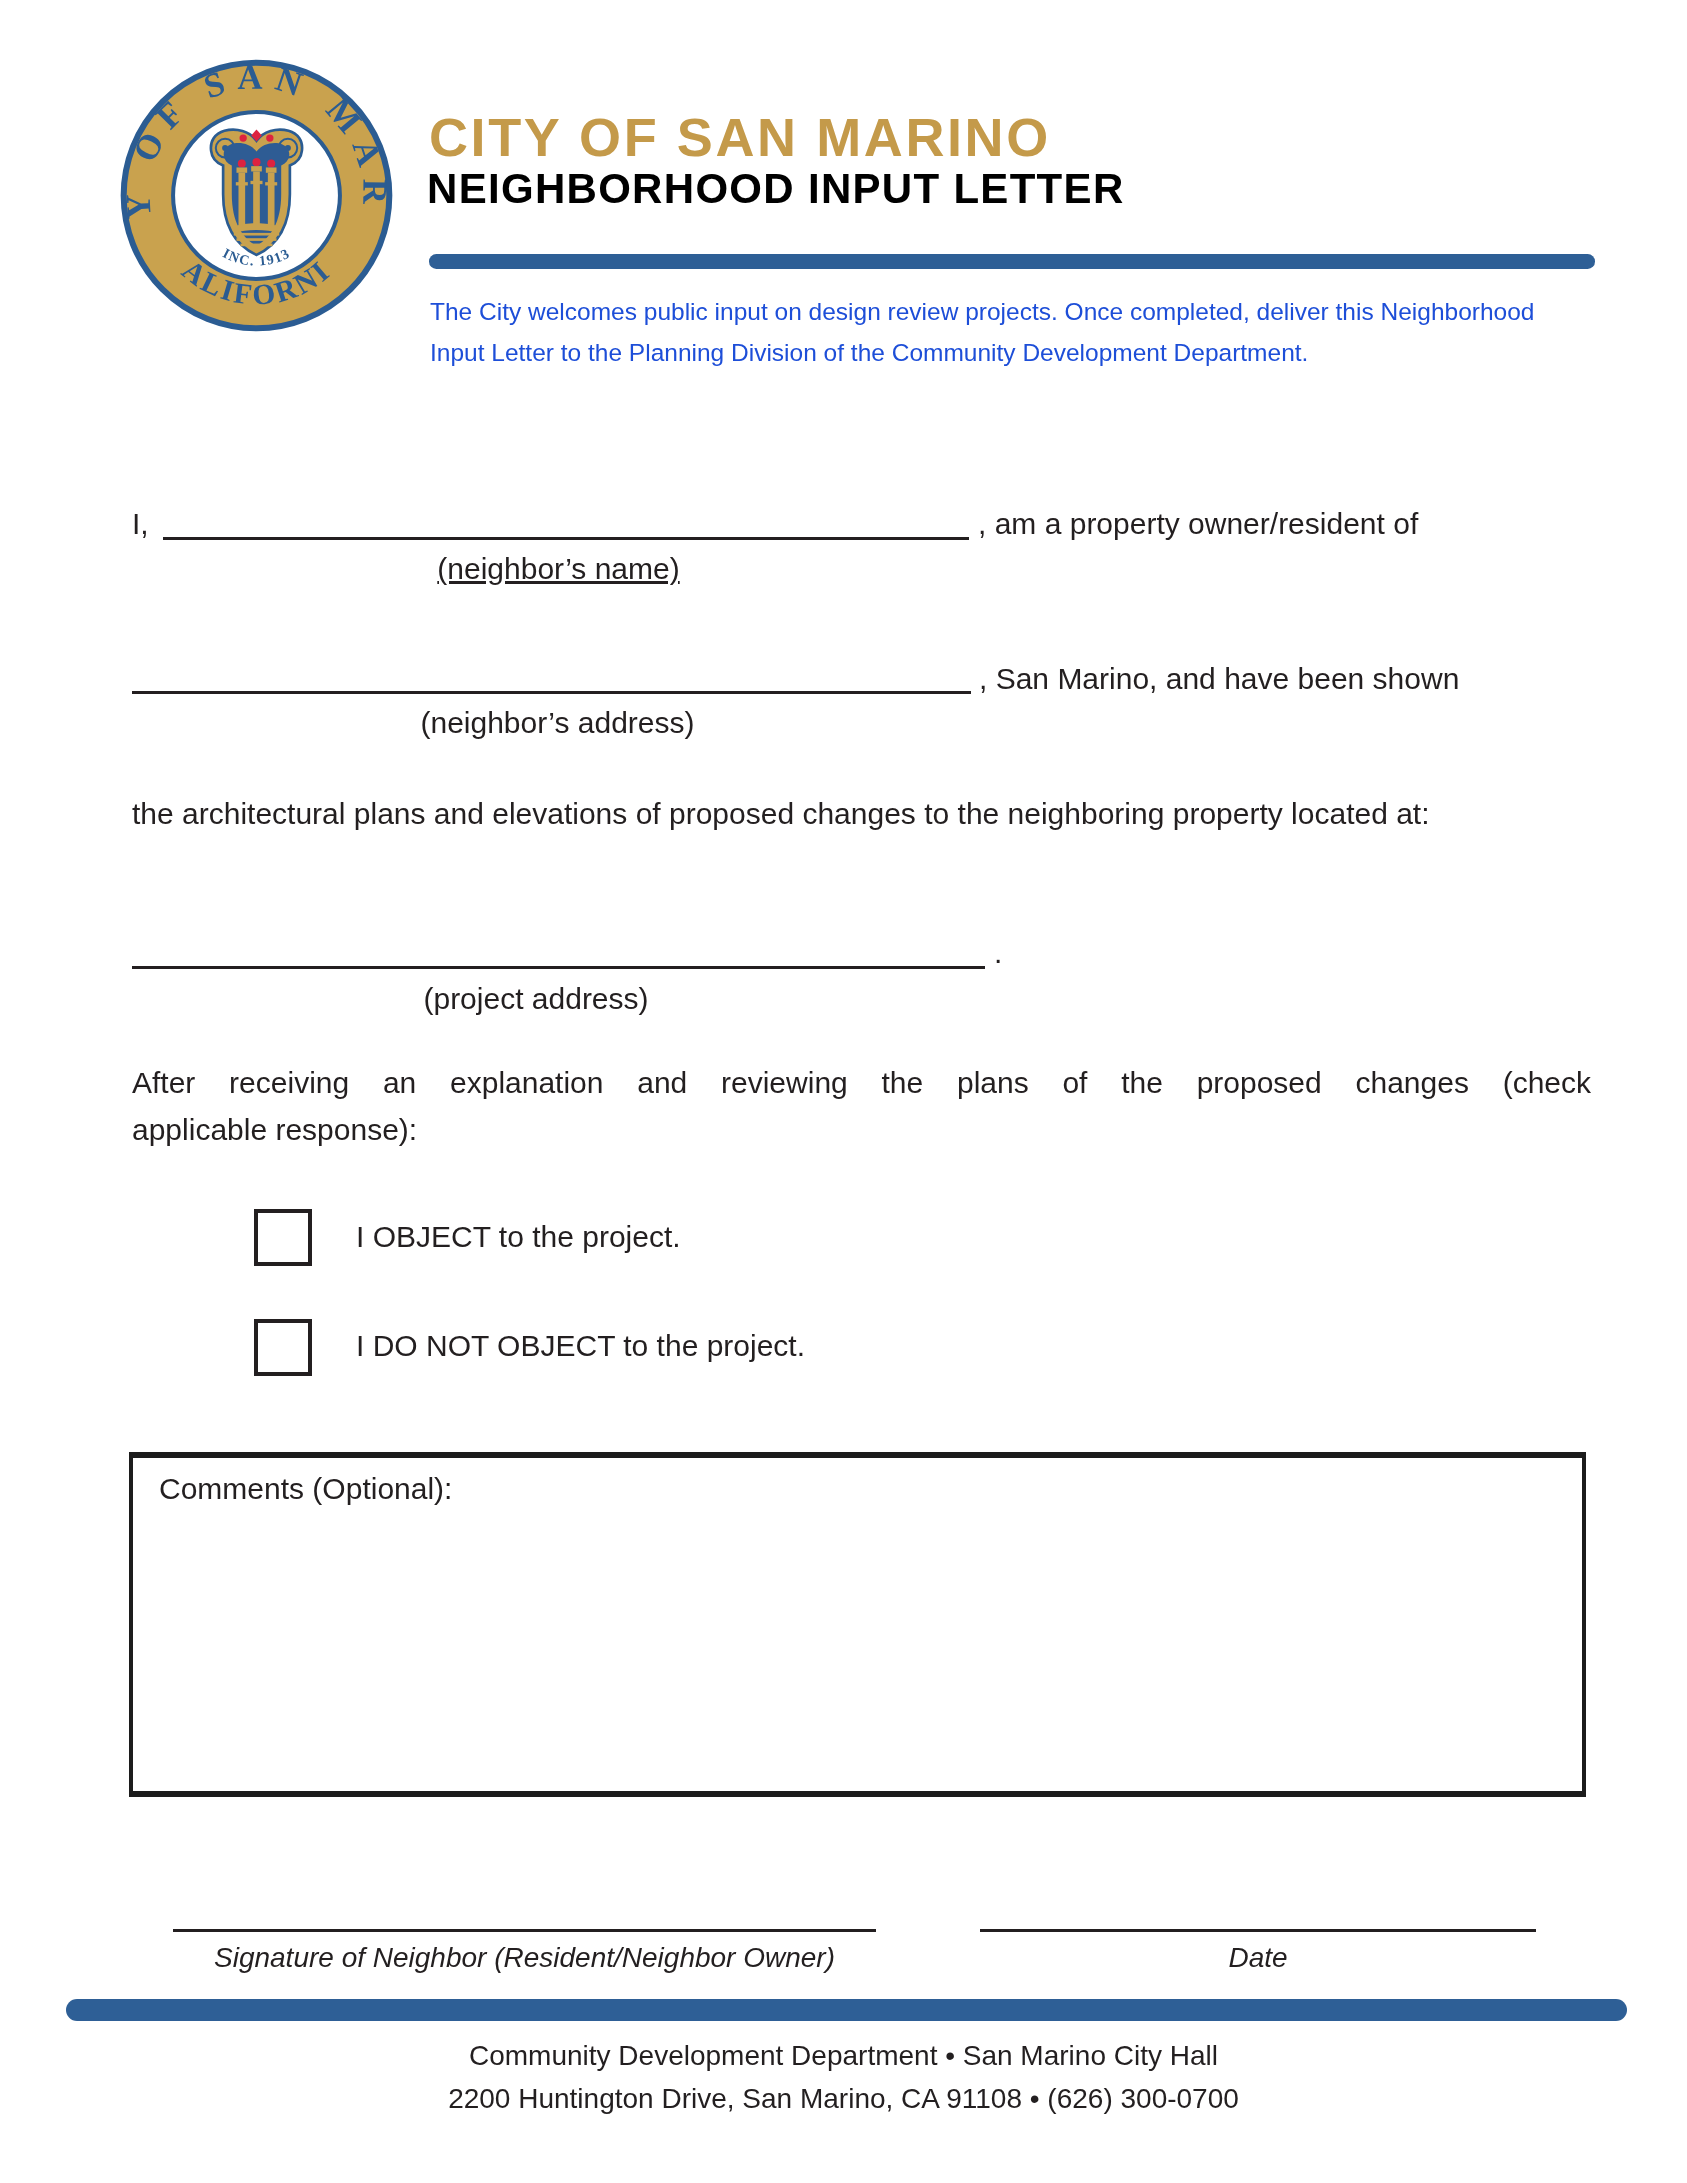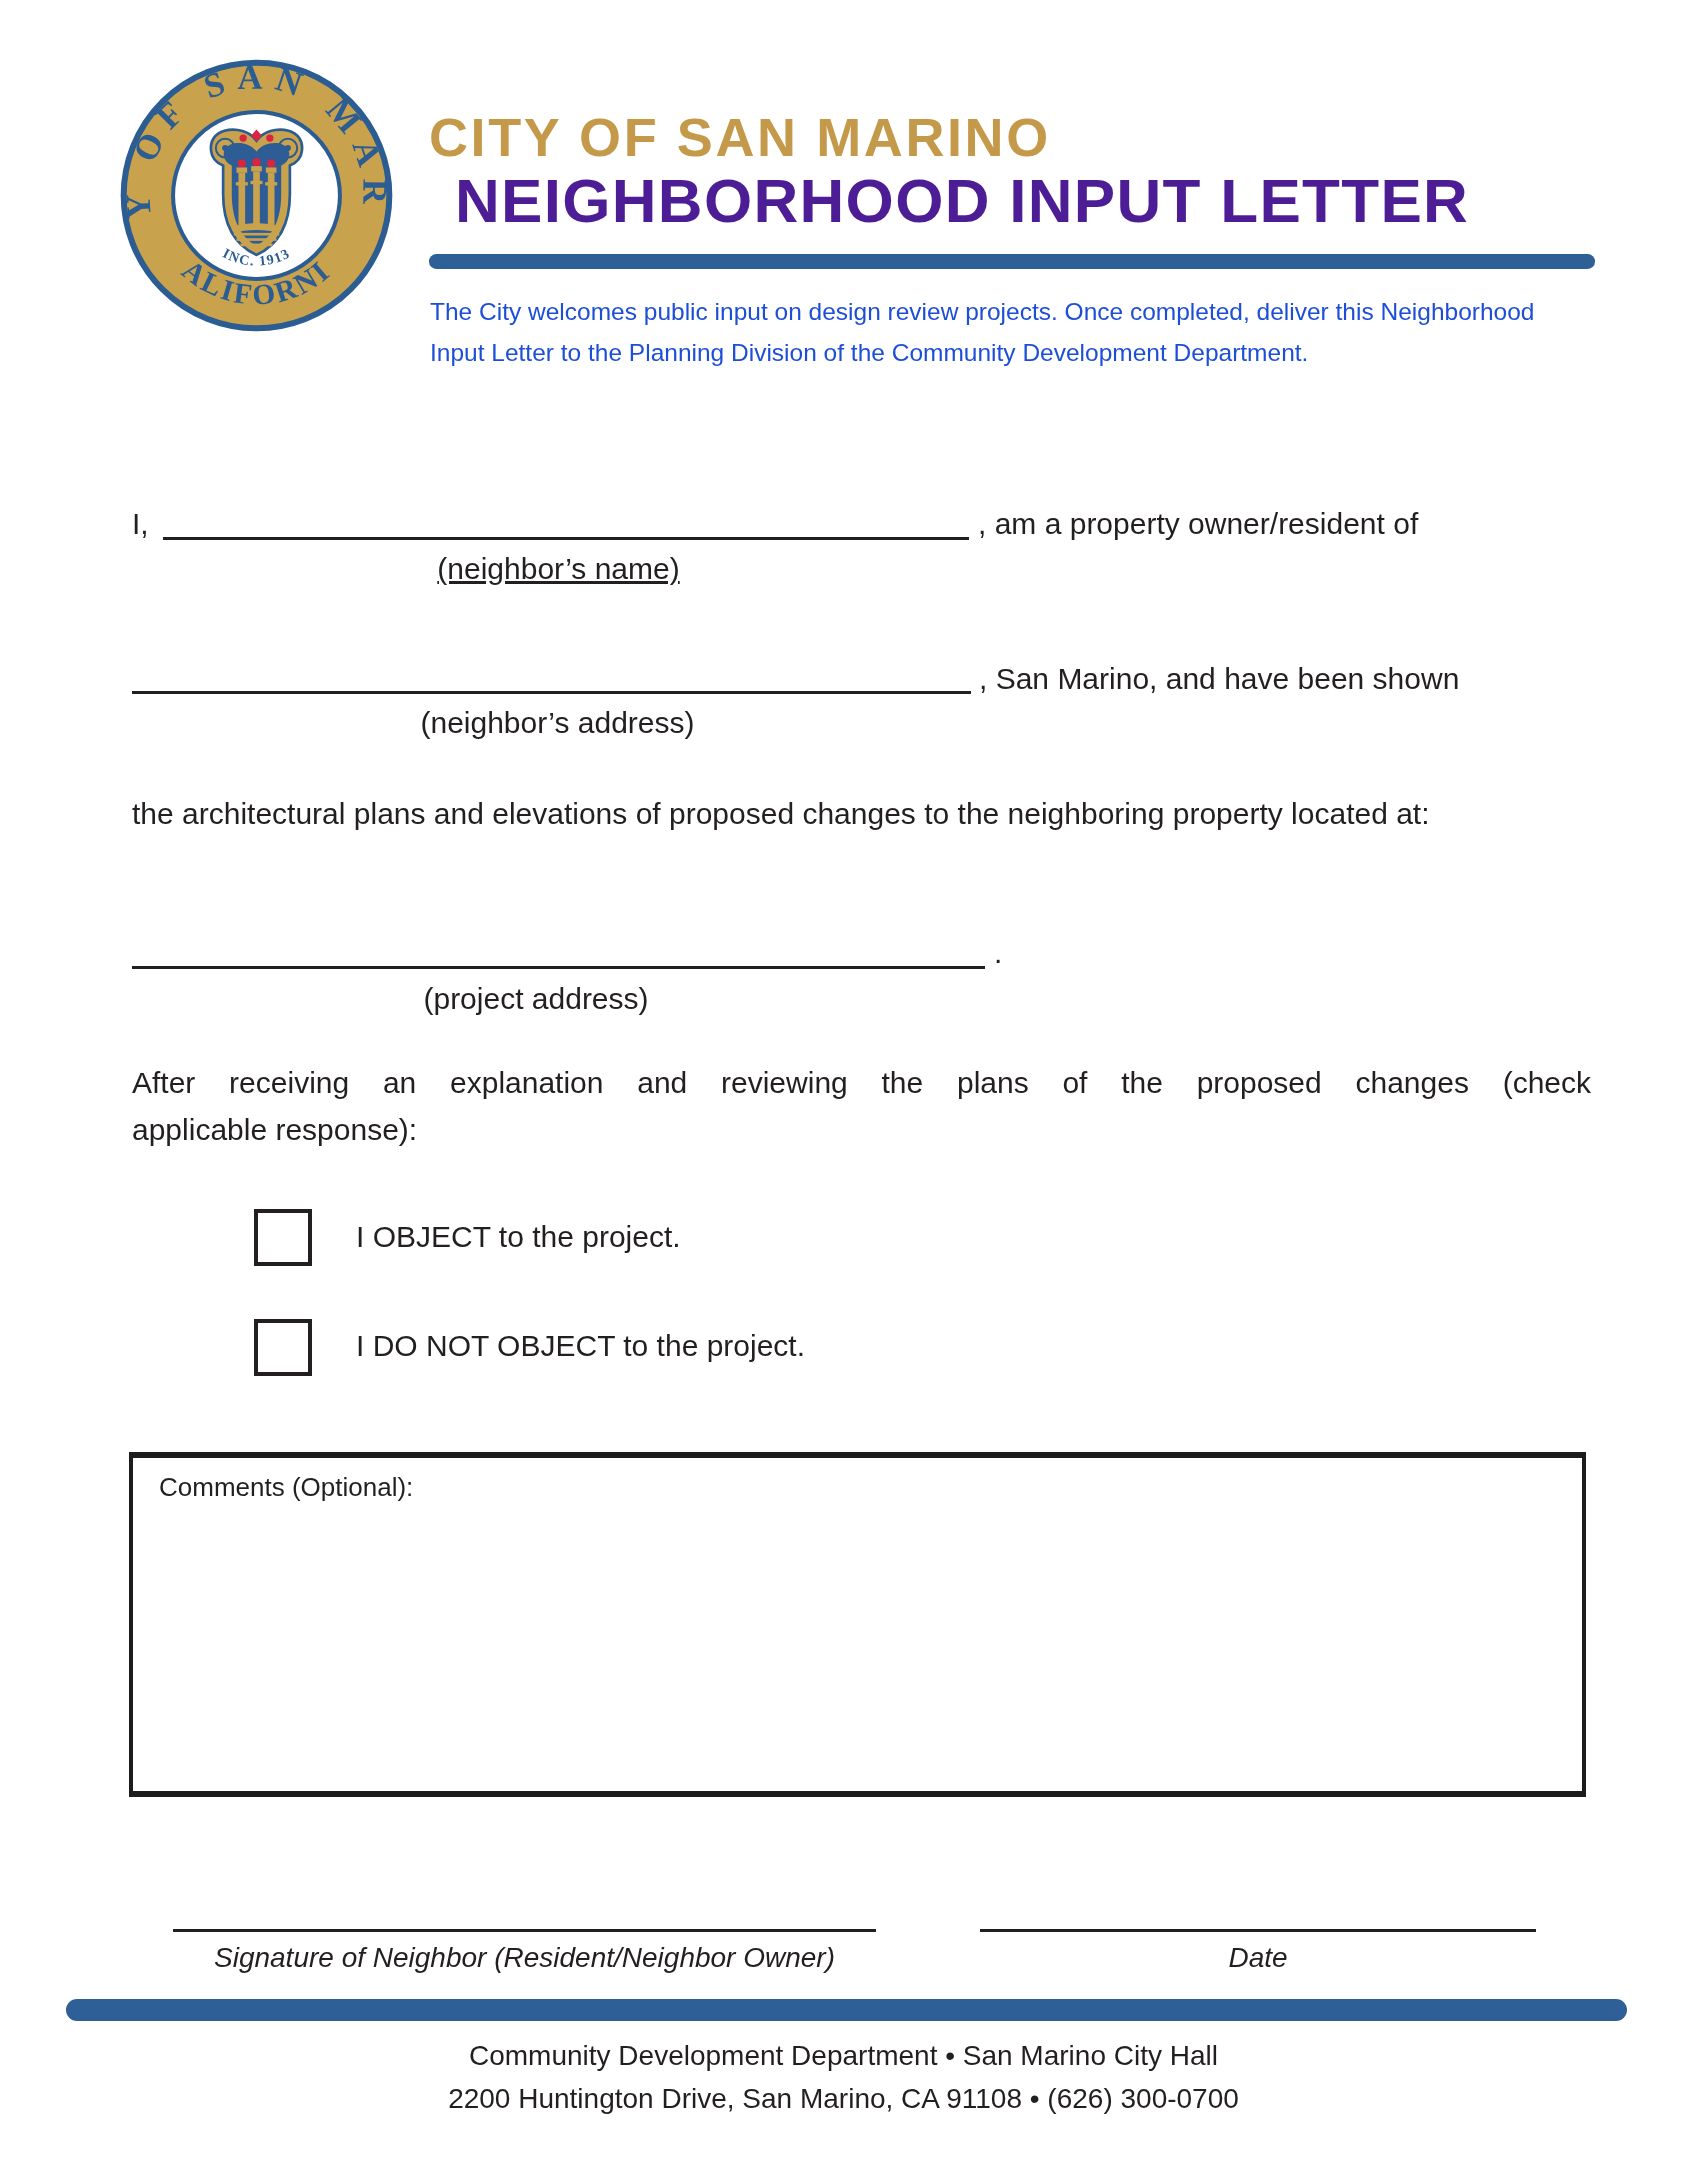--- a/index.html
+++ b/index.html
@@ -15,23 +15,22 @@
 
   
   .seal { position:absolute; left:119px; top:58px; width:275px; height:275px; }
   .title-gold {
     position:absolute; left:429px; top:106px;
     font-size:54px; font-weight:bold; letter-spacing:2.6px;
     color:#C49A4A;
   }
   .title-blue {
     position:absolute; left:427px; top:165px;
-    font-size:62px; font-weight:bold; letter-spacing:1.3px;
-    color:#4c1d95;
-    margin-left:28px;
+    font-size:42px; font-weight:bold; letter-spacing:1.3px;
+    color:#000000;
   }
   .title-rule {
     position:absolute; left:429px; top:254px;
     width:1166px; height:14.6px; border-radius:7.3px;
     background:#2E5F96;
   }
   .intro-line { position:absolute; left:430px; font-size:24.5px; letter-spacing:0px; color:#1d4ed8;margin-top:12px; }
 
   
   .body-txt { font-size:30px; color:#231F20; }
@@ -50,21 +49,21 @@
     border:4.6px solid #231F20; background:#ffffff; cursor:pointer;
   }
   .cb-label { position:absolute; left:331px; font-size:30px;margin-left:25px; }
 
   .comments-box {
     position:absolute; left:129px; top:1452px;
     width:1457px; height:345px;
     border:4px solid #1C1C1C; border-top-width:6px; border-bottom-width:6px;
     background:#ffffff;
   }
-  .comments-label { position:absolute; left:159px; top:1474px; font-size:26px; }
+  .comments-label { position:absolute; left:159px; top:1474px; font-size:30px; }
 
   .sig-line { border-top:3.3px solid #231F20; position:absolute; height:0; }
   .sig-label {
     position:absolute; font-size:28px; font-style:italic;
     text-align:center; line-height:1;
   }
 
   .footer-bar {
     position:absolute; left:66px; top:1999px;
     width:1561px; height:22px; border-radius:11.2px;

